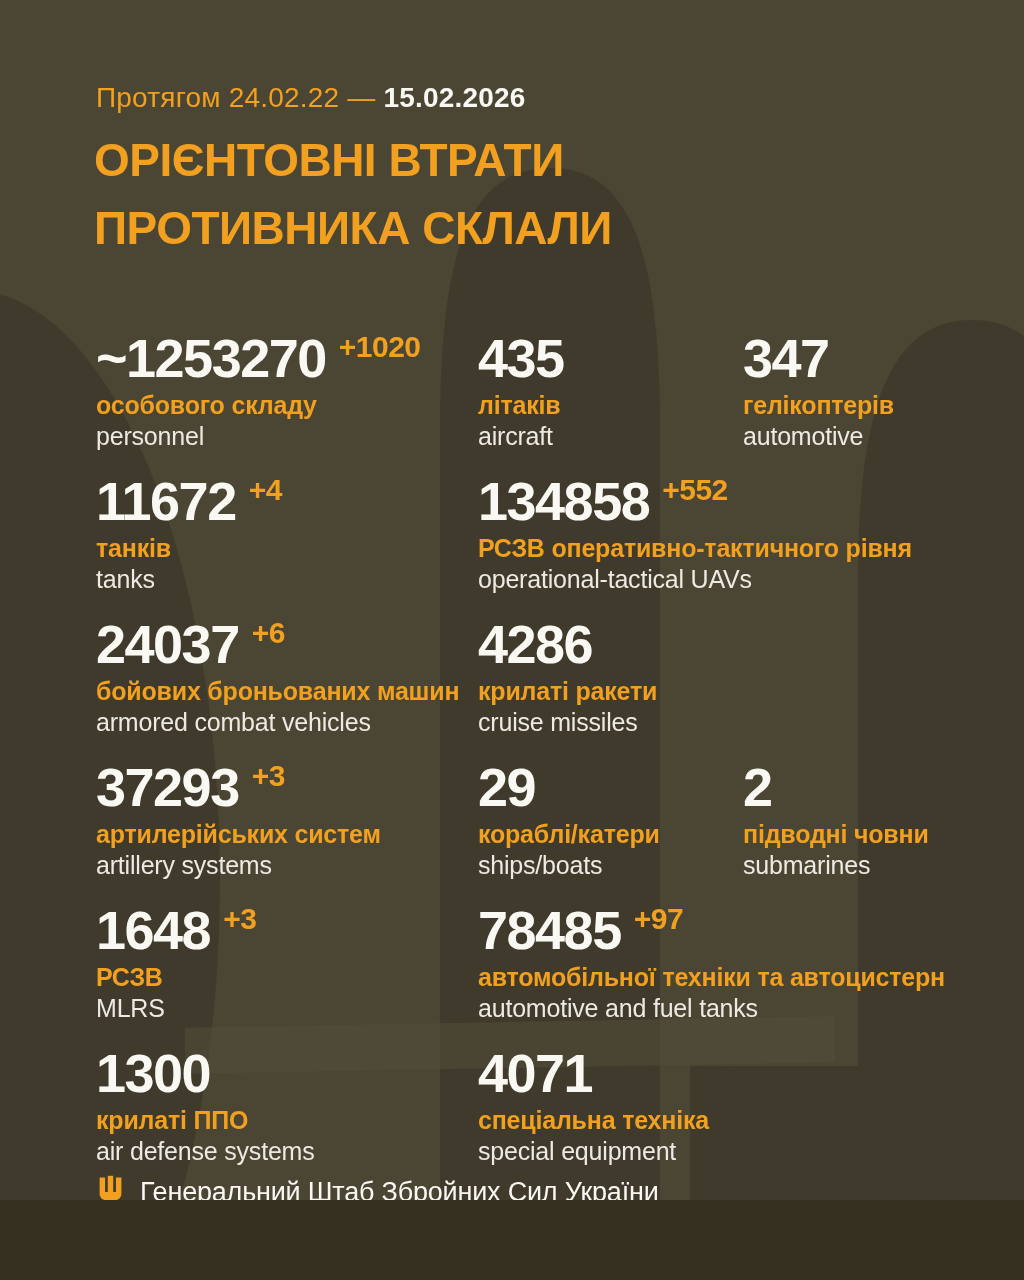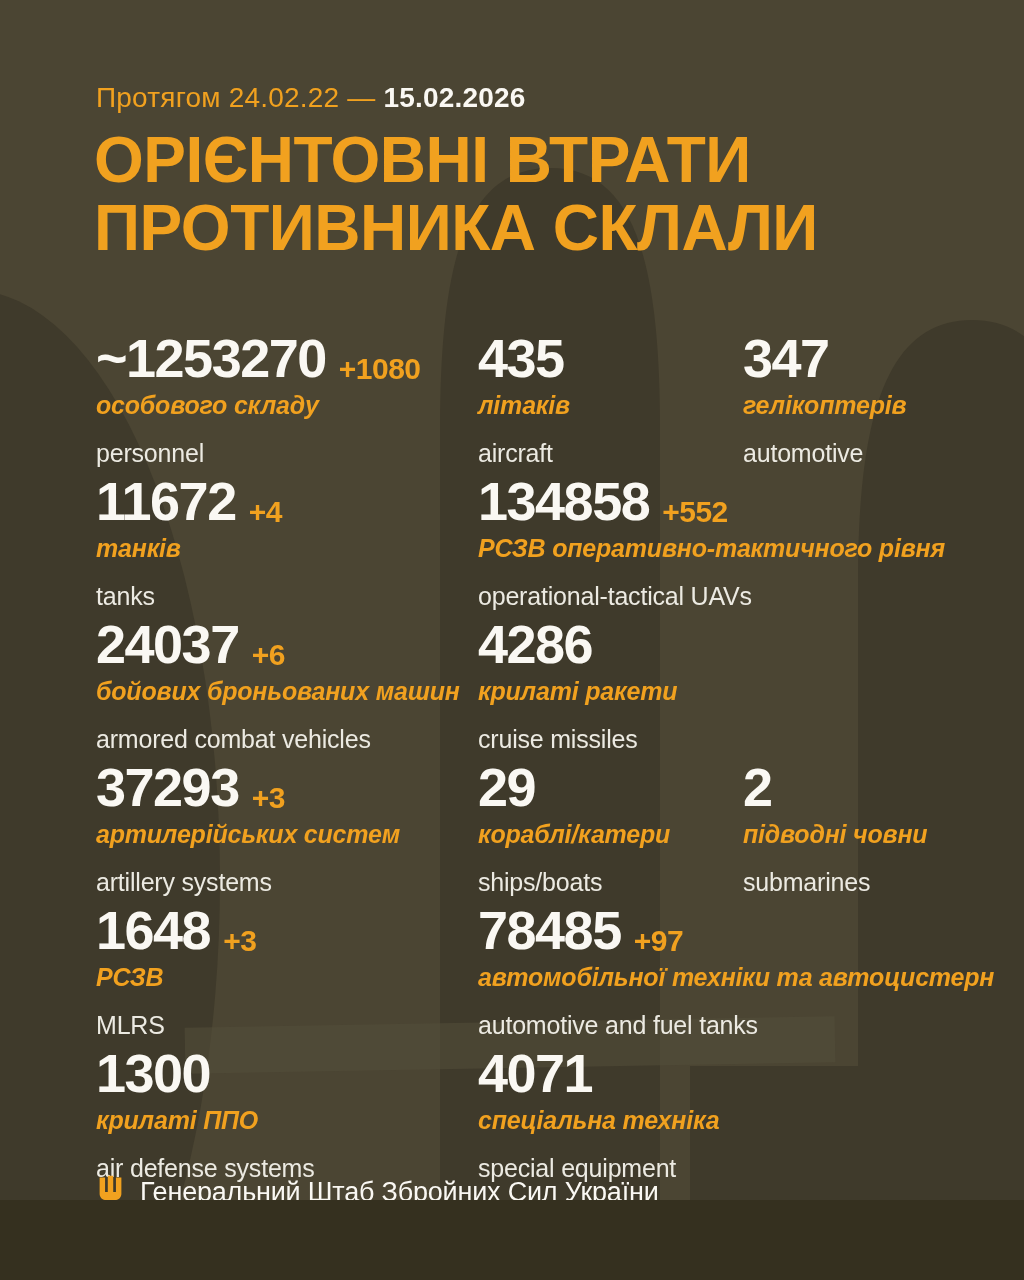--- a/index.html
+++ b/index.html
@@ -23,44 +23,43 @@
   .watermark{position:absolute;inset:0;pointer-events:none;}
   .date-line{
     position:absolute;left:96px;top:82px;
     font-size:28px;letter-spacing:.2px;
   }
   .date-prefix{color:var(--accent);font-weight:400;}
   .date-value{color:var(--white);font-weight:700;}
   .page-title{
     position:absolute;left:94px;top:126px;
     color:var(--accent);
-    font-size:64px;font-weight:700;line-height:68px;
+    font-size:46px;font-weight:700;line-height:68px;
     letter-spacing:-.5px;text-transform:uppercase;
   }
   .stat{position:absolute;width:420px;}
   .r1{top:330px}.r2{top:473px}.r3{top:616px}
   .r4{top:759px}.r5{top:902px}.r6{top:1045px}
   .c1{left:96px}.c2{left:478px}.c3{left:743px}
   .c2{width:430px}.c3{width:270px}
-  .num-line{display:flex;align-items:flex-end;gap:13px;}
+  .num-line{display:flex;align-items:flex-start;gap:13px;}
   .num{
     color:var(--white);font-size:54px;font-weight:700;
     line-height:56px;letter-spacing:-1.5px;white-space:nowrap;
   }
   .delta{
     color:var(--accent);font-size:30px;font-weight:700;letter-spacing:-.5px;
   }
   .label-ua{
     margin-top:6px;color:var(--accent);
     font-size:25px;font-weight:700;line-height:27px;letter-spacing:-.2px;
     white-space:nowrap;
-    font-style:italic;
   }
   .label-en{
-    margin-top:20px;color:var(--en);
+    margin-top:3px;color:var(--en);
     font-size:25px;font-weight:400;line-height:28px;letter-spacing:-.2px;
     white-space:nowrap;
   }
   .footer{
     position:absolute;left:96px;top:1172px;
     display:flex;align-items:center;gap:15px;
   }
   .footer-icon{width:29px;height:40px;flex:0 0 auto;}
   .footer-text{
     color:var(--white);font-size:27px;font-weight:400;letter-spacing:-.2px;text-decoration:underline;
@@ -85,21 +84,21 @@
   </div>
 
   <h1 class="page-title">
     <span>ОРІЄНТОВНІ ВТРАТИ</span><br>
     <span>ПРОТИВНИКА СКЛАЛИ</span>
   </h1>
 
   <div class="stat r1 c1">
     <div class="num-line">
       <span class="num">~1253270</span>
-      <span class="delta">+1080</span>
+      <span class="delta">+1020</span>
     </div>
     <div class="label-ua">особового складу</div>
     <div class="label-en">personnel</div>
   </div>
 
   <div class="stat r1 c2">
     <div class="num-line">
       <span class="num">435</span>
       <span class="delta"></span>
     </div>

